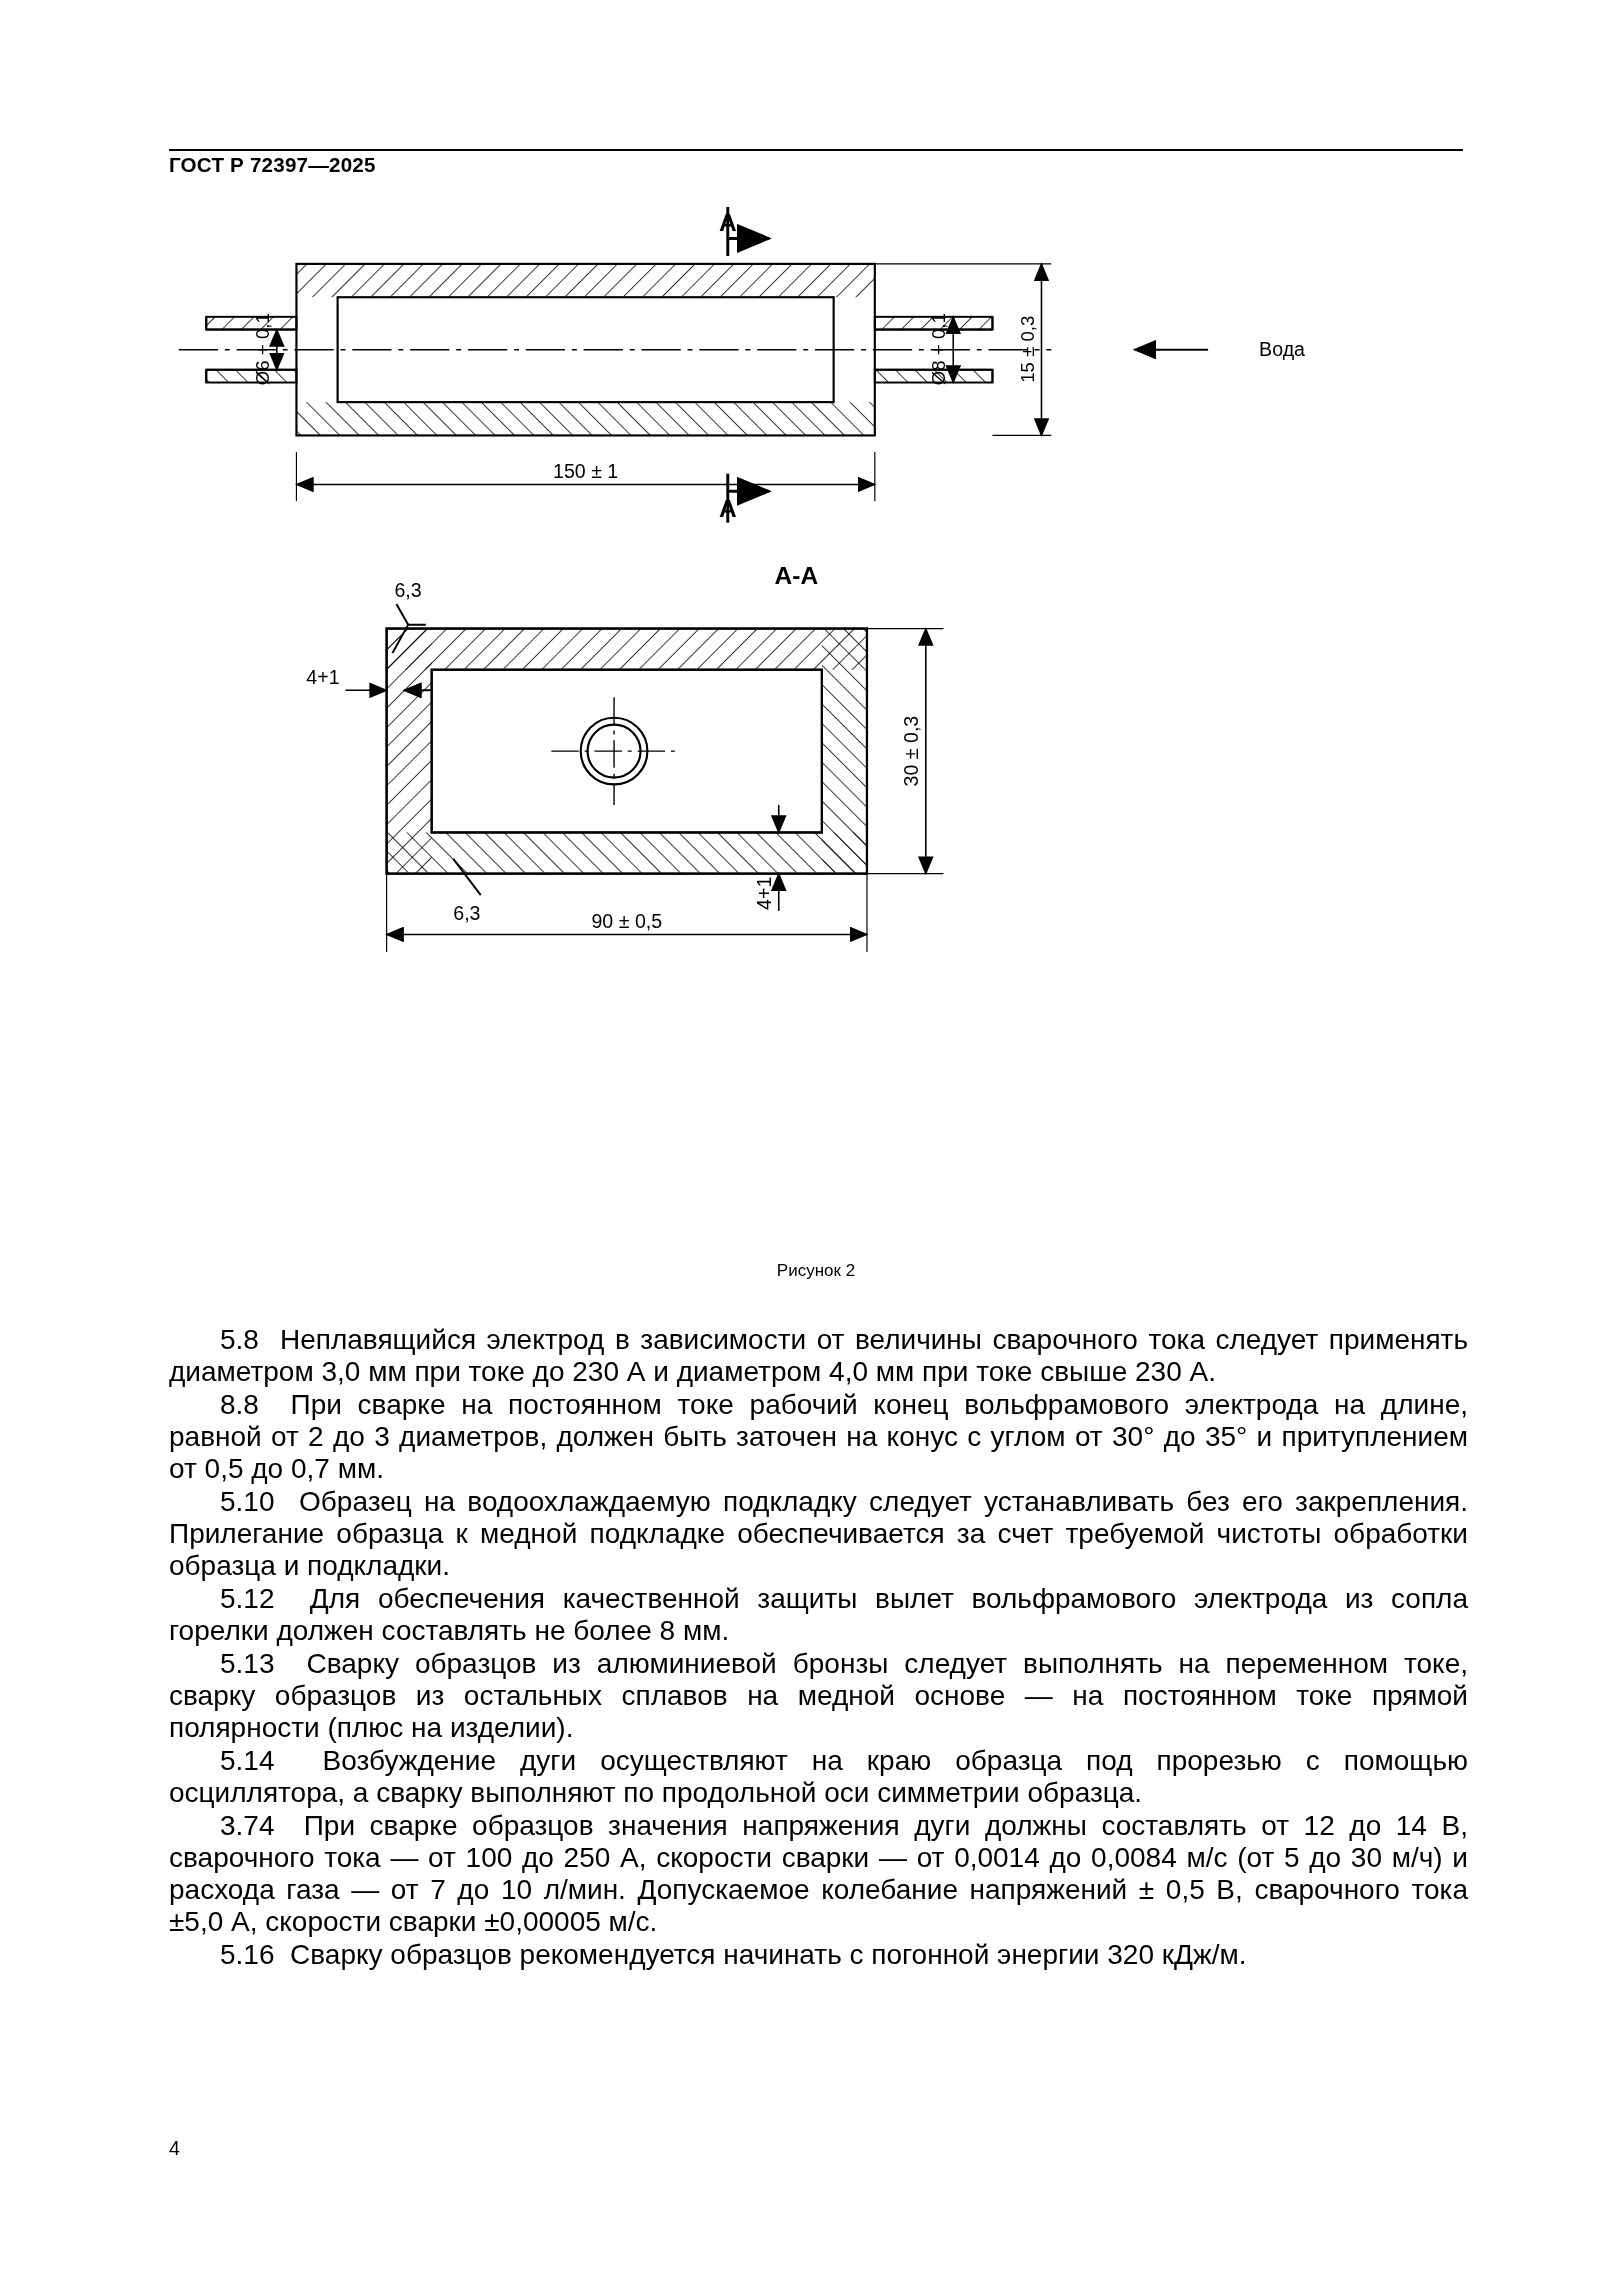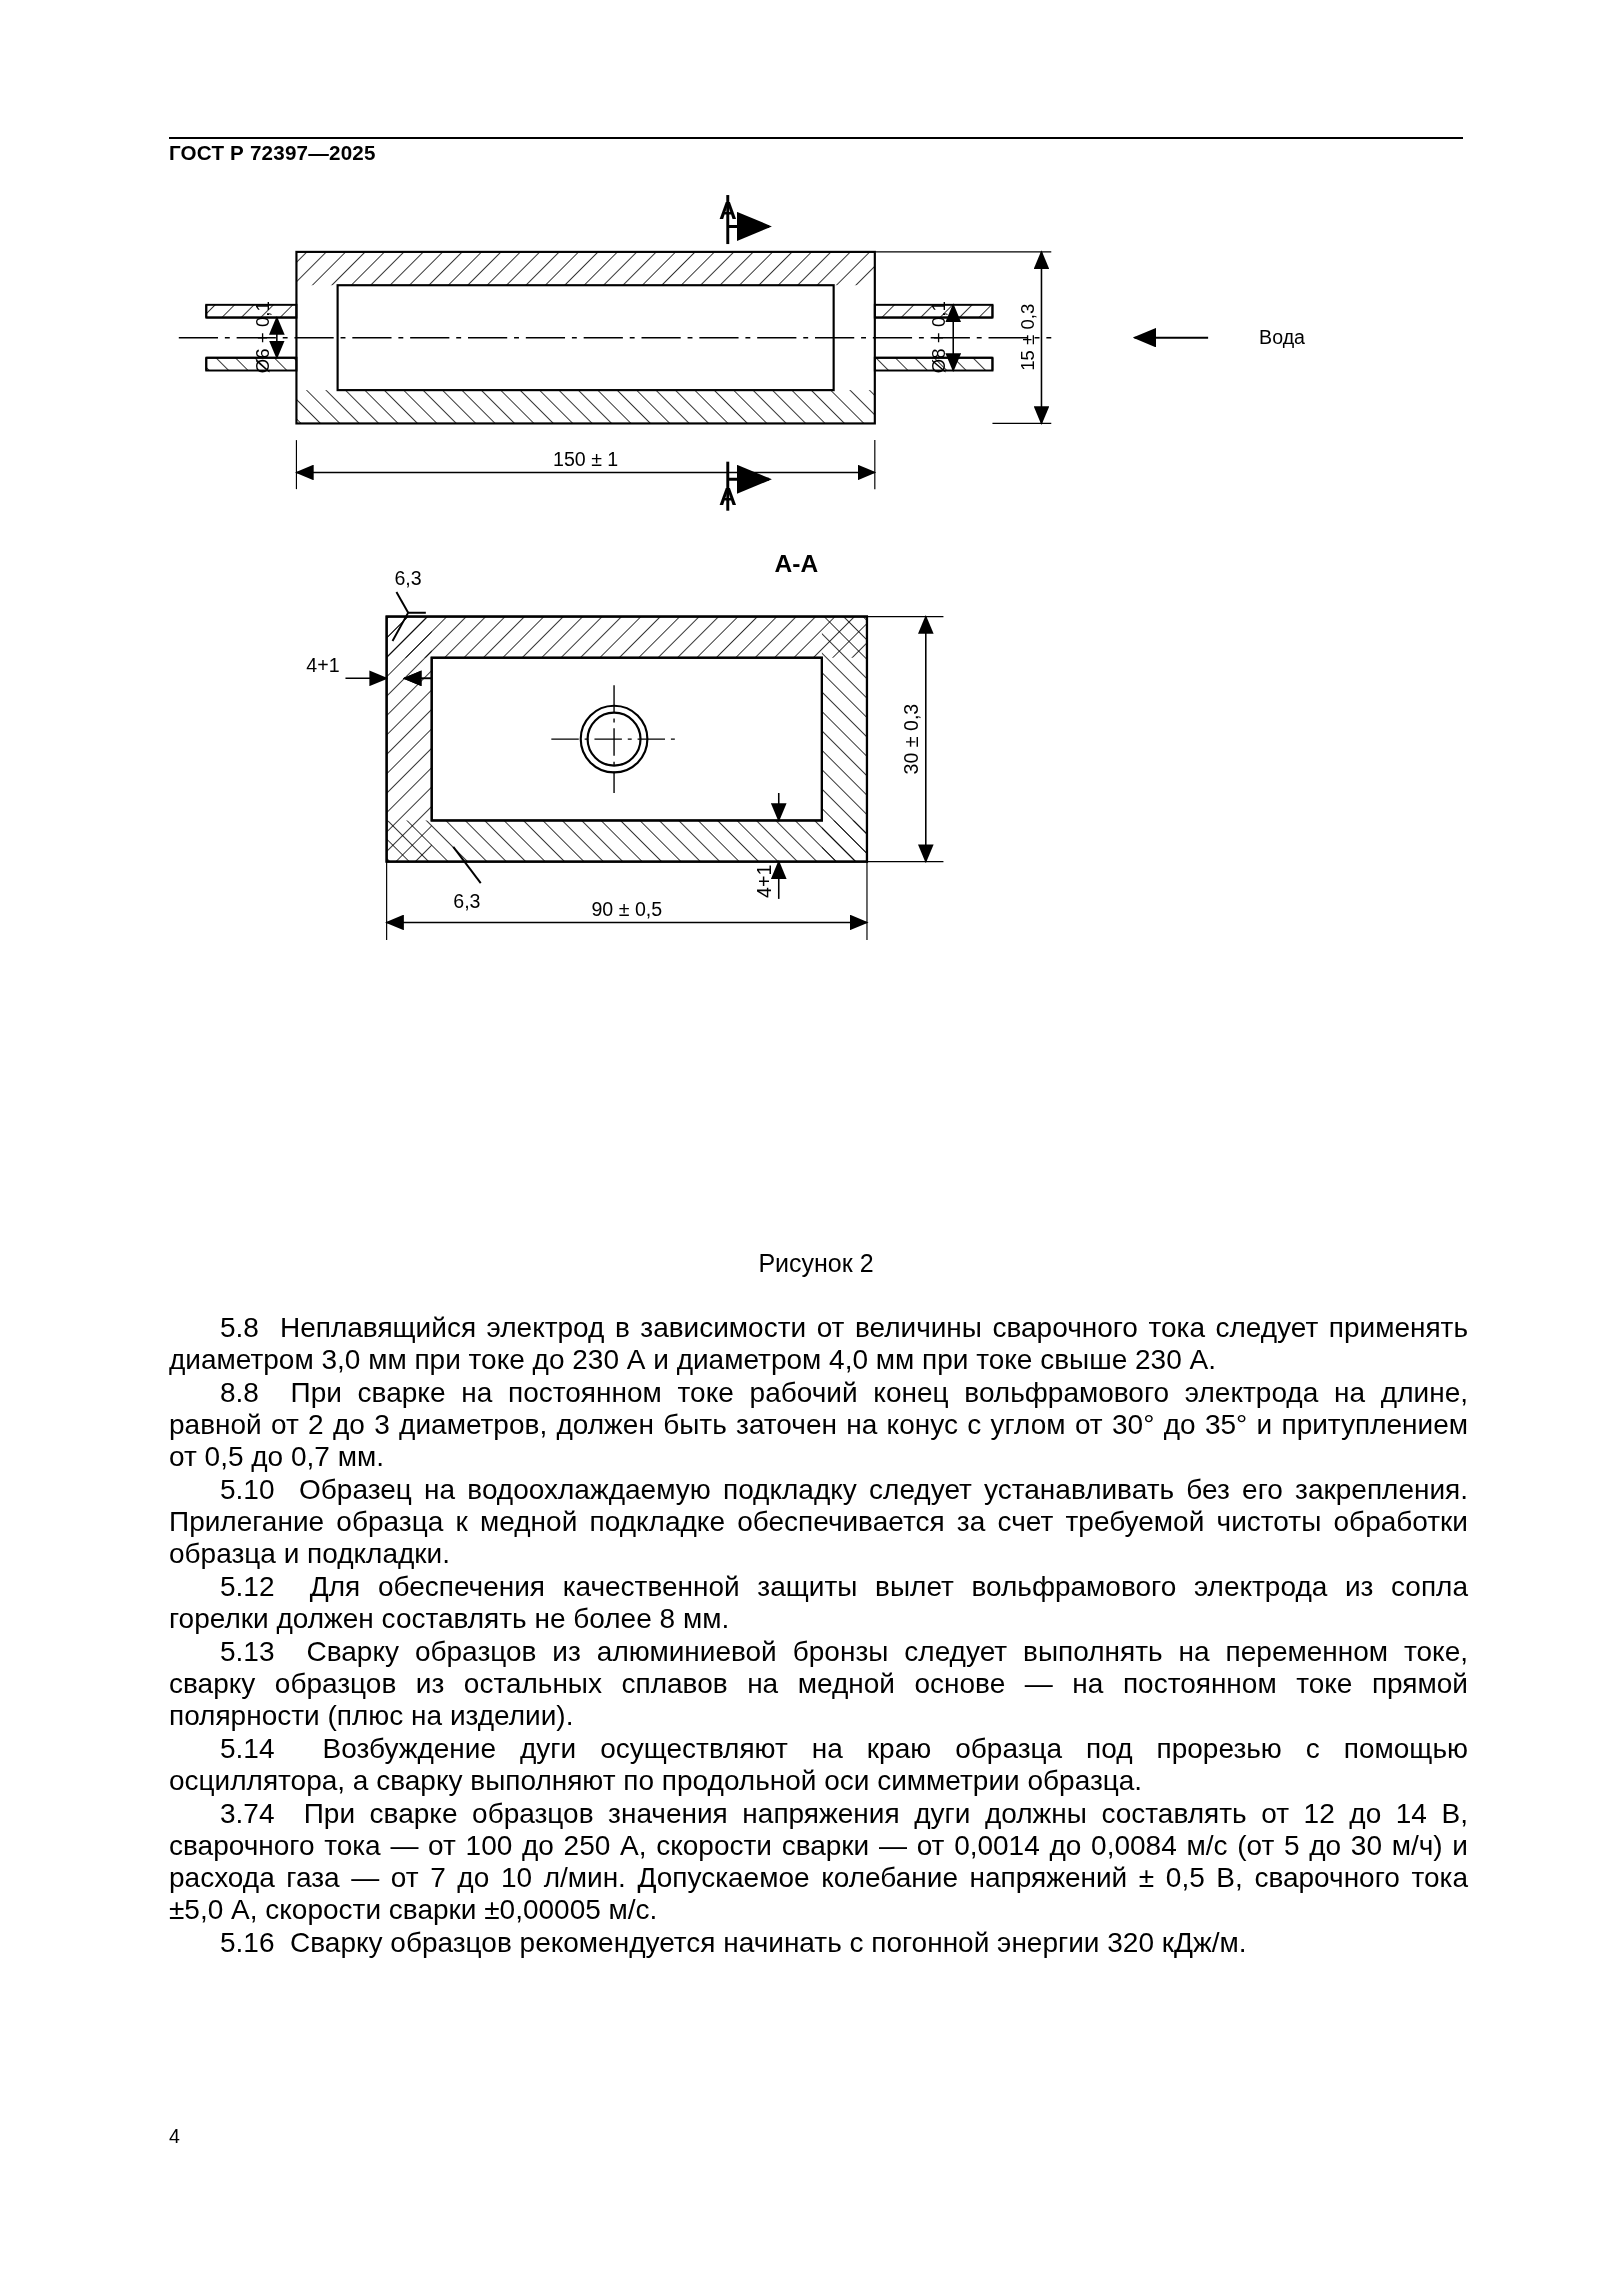--- a/index.html
+++ b/index.html
@@ -10,21 +10,21 @@
   body {
     width: 1621px;
     height: 2293px;
     font-family: "Liberation Sans", sans-serif;
     color: #000000;
     position: relative;
     overflow: hidden;
   }
   .page {
     position: absolute;
-    left: 0; top: 4px;
+    left: 0; top: 16px;
     width: 1621px;
     height: 2071px;
   }
   
   .header {
     position: absolute;
     left: 169px;
     top: 137px;
     width: 1294px;
   }
@@ -49,21 +49,21 @@
     width: 1294px;
     height: 1078px;
   }
   .figure svg { display: block; }
   .fig-caption {
     position: absolute;
     left: 0;
     top: 1054px;
     width: 1294px;
     text-align: center;
-    font-size: 25px;
+    font-size: 17px;
   }
   
   .body-text {
     position: absolute;
     left: 169px;
     top: 1308px;
     width: 1299px;
     font-size: 28px;
     line-height: 32px;
     text-align: justify;

